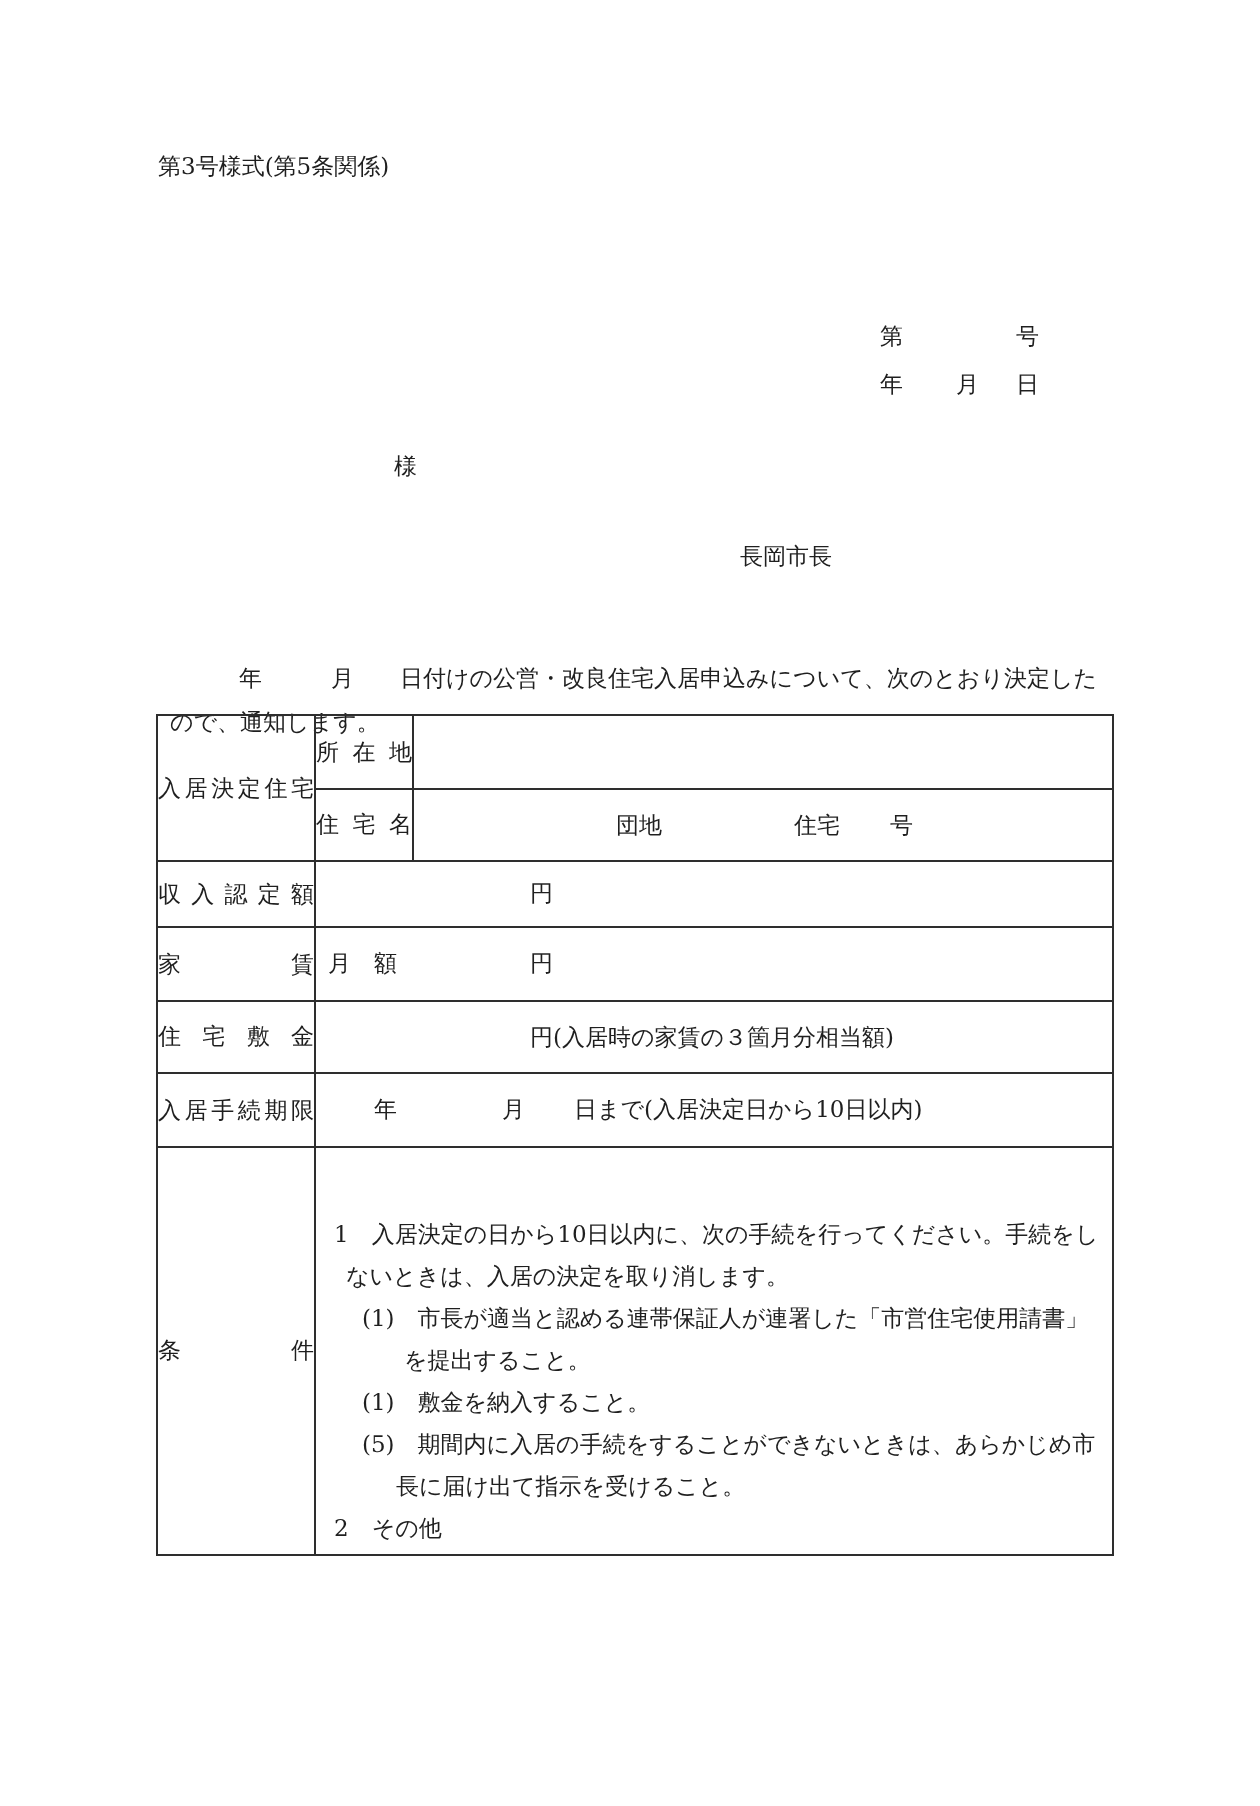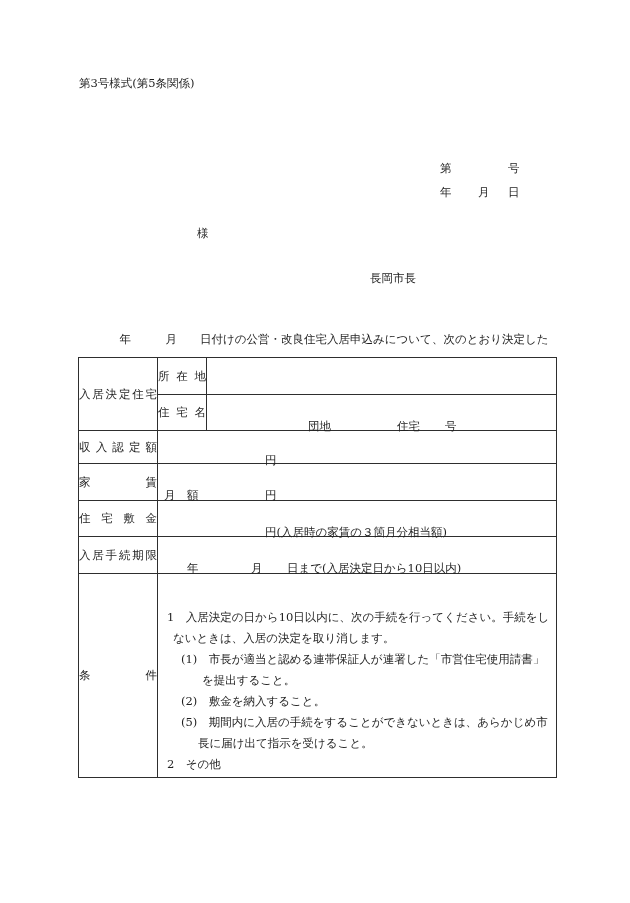--- a/index.html
+++ b/index.html
@@ -49,21 +49,20 @@
   }
   td.lbl { padding: 0 5px; }
   .jlbl { display: flex; justify-content: space-between; }
   .jlbl span { display: inline-block; }
   td.val { position: relative; }
   td.val .pin {
     position: absolute;
     top: 50%;
     transform: translateY(-50%);
     white-space: pre;
-    margin-top: 13px;
   }
   .cond-lines { padding: 3px 0 2px 0; margin-top: 30px; }
   .cond-line { line-height: 21px; white-space: pre; }
   .ind-a { padding-left: 9px; }
   .ind-b { padding-left: 15px; }
   .ind-c { padding-left: 23px; }
   .ind-d { padding-left: 44px; }
   .ind-e { padding-left: 40px; }
 </style>
 </head>
@@ -80,20 +79,21 @@
   <span class="abs date-year">年</span>
   <span class="abs date-month">月</span>
   <span class="abs date-day">日</span>
 
   <span class="abs addressee">様</span>
 
   <span class="abs sender">長岡市長</span>
 
   <div class="body-par">
     <div class="body-line">　　　年　　　月　　日付けの公営・改良住宅入居申込みについて、次のとおり決定した</div>
+    <div class="body-line">ので、通知します。</div>
   </div>
 
   <table class="decision">
     <tbody>
         <tr>
       <td class="lbl" rowspan="2" style="width:78px; height:71px;">
         <div class="jlbl">
               <span>入</span>
               <span>居</span>
               <span>決</span>
@@ -189,21 +189,21 @@
               <span>条</span>
               <span>件</span>
             </div>
       </td>
       <td colspan="2">
         <div class="cond-lines">
           <div class="cond-line ind-a">1　入居決定の日から10日以内に、次の手続を行ってください。手続をし</div>
           <div class="cond-line ind-b">ないときは、入居の決定を取り消します。</div>
           <div class="cond-line ind-c">(1)　市長が適当と認める連帯保証人が連署した「市営住宅使用請書」</div>
           <div class="cond-line ind-d">を提出すること。</div>
-          <div class="cond-line ind-c">(2)　敷金を納入すること。</div>
+          <div class="cond-line ind-c">(1)　敷金を納入すること。</div>
           <div class="cond-line ind-c">(5)　期間内に入居の手続をすることができないときは、あらかじめ市</div>
           <div class="cond-line ind-e">長に届け出て指示を受けること。</div>
           <div class="cond-line ind-a">2　その他</div>
         </div>
       </td>
     </tr>
   </tbody>
     </table>
 
 </div>

